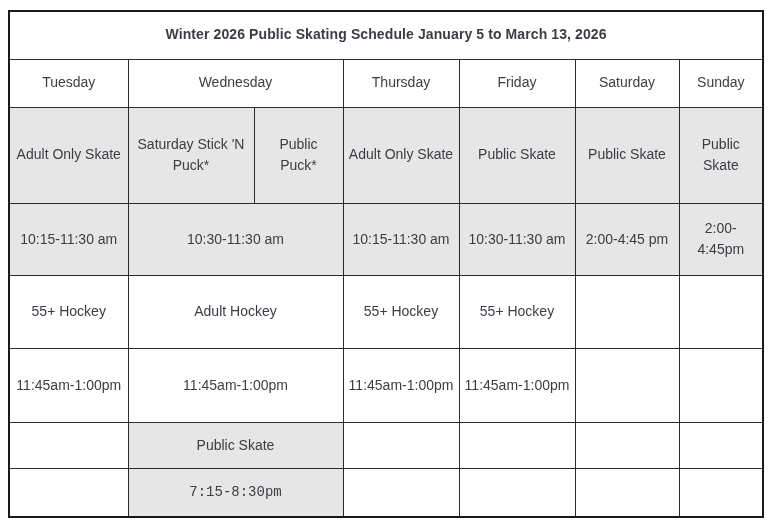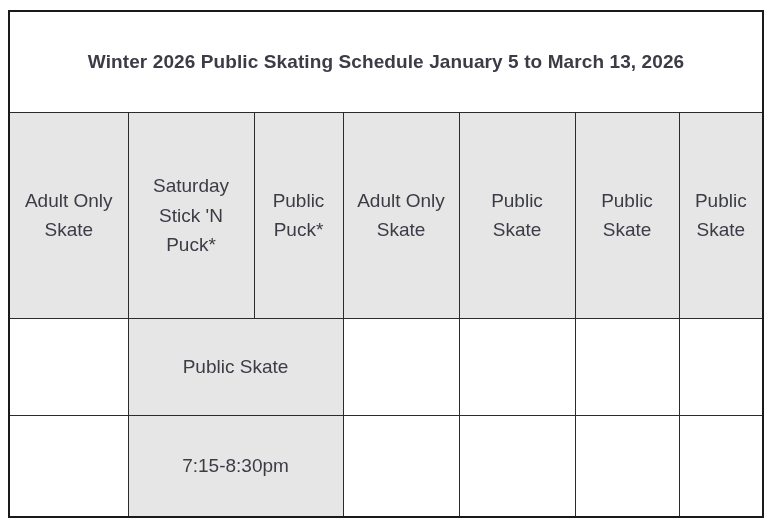--- a/index.html
+++ b/index.html
@@ -24,21 +24,21 @@
     border-collapse: collapse;
     table-layout: fixed;
     border: 2px solid #1a1a1a;
     background: #ffffff;
   }
   table.schedule td {
     border: 1px solid #2b2b2b;
     text-align: center;
     vertical-align: middle;
     color: #3c3c46;
-    font-size: 19px;
+    font-size: 14px;
     line-height: 1.55;
     padding: 4px 5px;
   }
   td.title-cell {
     font-size: 15.5px;
     font-weight: bold;
     color: #26262e;
     letter-spacing: 0.1px;
     height: 48px;
   }
@@ -47,54 +47,86 @@
     font-size: 15px;
     color: #3c3c46;
   }
   td.shaded { background: #e6e6e6; }
   td.plain { background: #ffffff; }
   tr.r-activity td { height: 96px; }
   tr.r-time1 td { height: 72px; }
   tr.r-act2 td { height: 73px; }
   tr.r-time2 td { height: 74px; }
   tr.r-act3 td { height: 46px; }
-  tr.r-time3 td { height: 48px; }
+  tr.r-time3 td { height: 48px; font-family: Liberation Mono, monospace; }
 </style>
 </head>
 <body>
 
 <div id="schedule-wrap">
   <table class="schedule">
     <colgroup>
       <col style="width:119px">
       <col style="width:126px">
       <col style="width:89px">
       <col style="width:116px">
       <col style="width:116px">
       <col style="width:104px">
       <col style="width:84px">
     </colgroup>
     <tbody>
       <tr>
         <td class="title-cell plain" colspan="7">Winter 2026 Public Skating Schedule January 5 to March 13, 2026</td>
       </tr>
 
+      <tr>
+        <td class="day-head plain">Tuesday</td>
+        <td class="day-head plain" colspan="2">Wednesday</td>
+        <td class="day-head plain">Thursday</td>
+        <td class="day-head plain">Friday</td>
+        <td class="day-head plain">Saturday</td>
+        <td class="day-head plain">Sunday</td>
+      </tr>
 
       <tr class="r-activity">
         <td class="shaded">Adult Only Skate</td>
         <td class="shaded">Saturday Stick 'N Puck*</td>
         <td class="shaded">Public Puck*</td>
         <td class="shaded">Adult Only Skate</td>
         <td class="shaded">Public Skate</td>
         <td class="shaded">Public Skate</td>
         <td class="shaded">Public Skate</td>
       </tr>
 
+      <tr class="r-time1">
+        <td class="shaded">10:15-11:30 am</td>
+        <td class="shaded" colspan="2">10:30-11:30 am</td>
+        <td class="shaded">10:15-11:30 am</td>
+        <td class="shaded">10:30-11:30 am</td>
+        <td class="shaded">2:00-4:45 pm</td>
+        <td class="shaded">2:00-4:45pm</td>
+      </tr>
 
+      <tr class="r-act2">
+        <td class="plain">55+ Hockey</td>
+        <td class="plain" colspan="2">Adult Hockey</td>
+        <td class="plain">55+ Hockey</td>
+        <td class="plain">55+ Hockey</td>
+        <td class="plain"></td>
+        <td class="plain"></td>
+      </tr>
 
+      <tr class="r-time2">
+        <td class="plain">11:45am-1:00pm</td>
+        <td class="plain" colspan="2">11:45am-1:00pm</td>
+        <td class="plain">11:45am-1:00pm</td>
+        <td class="plain">11:45am-1:00pm</td>
+        <td class="plain"></td>
+        <td class="plain"></td>
+      </tr>
 
       <tr class="r-act3">
         <td class="plain"></td>
         <td class="shaded" colspan="2">Public Skate</td>
         <td class="plain"></td>
         <td class="plain"></td>
         <td class="plain"></td>
         <td class="plain"></td>
       </tr>
 

